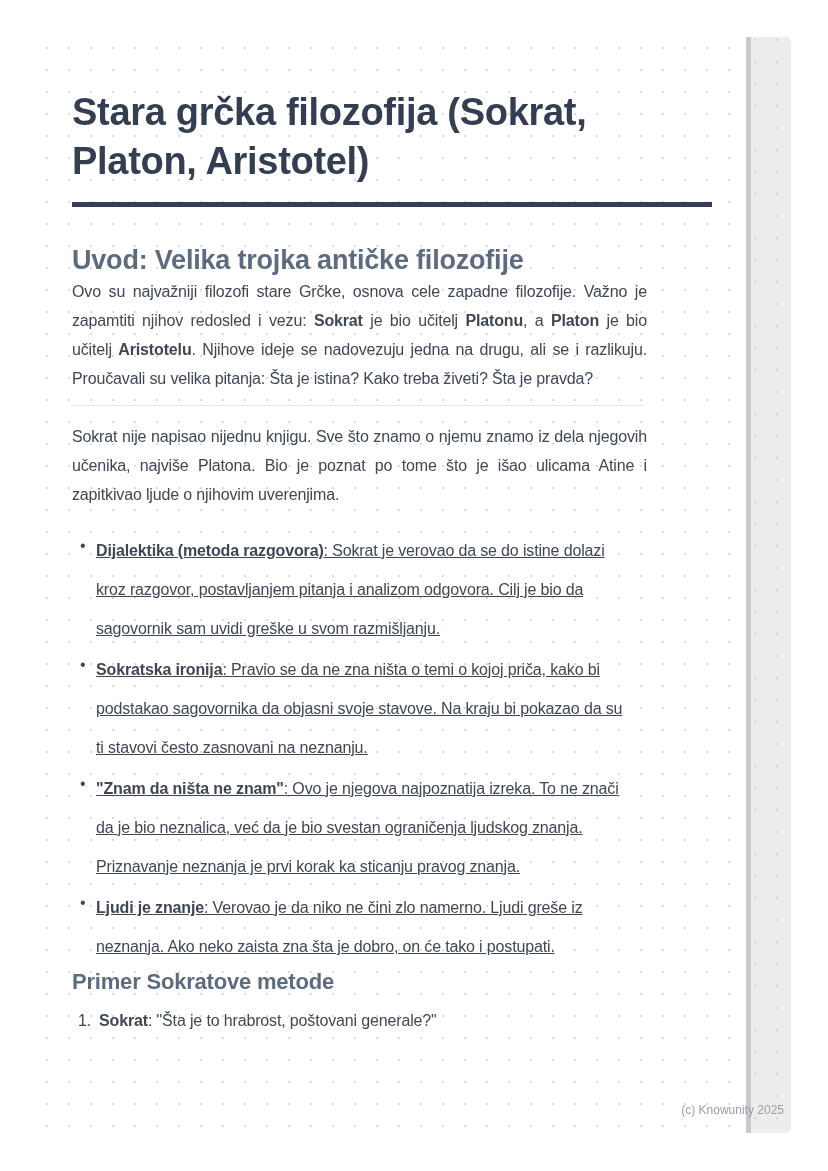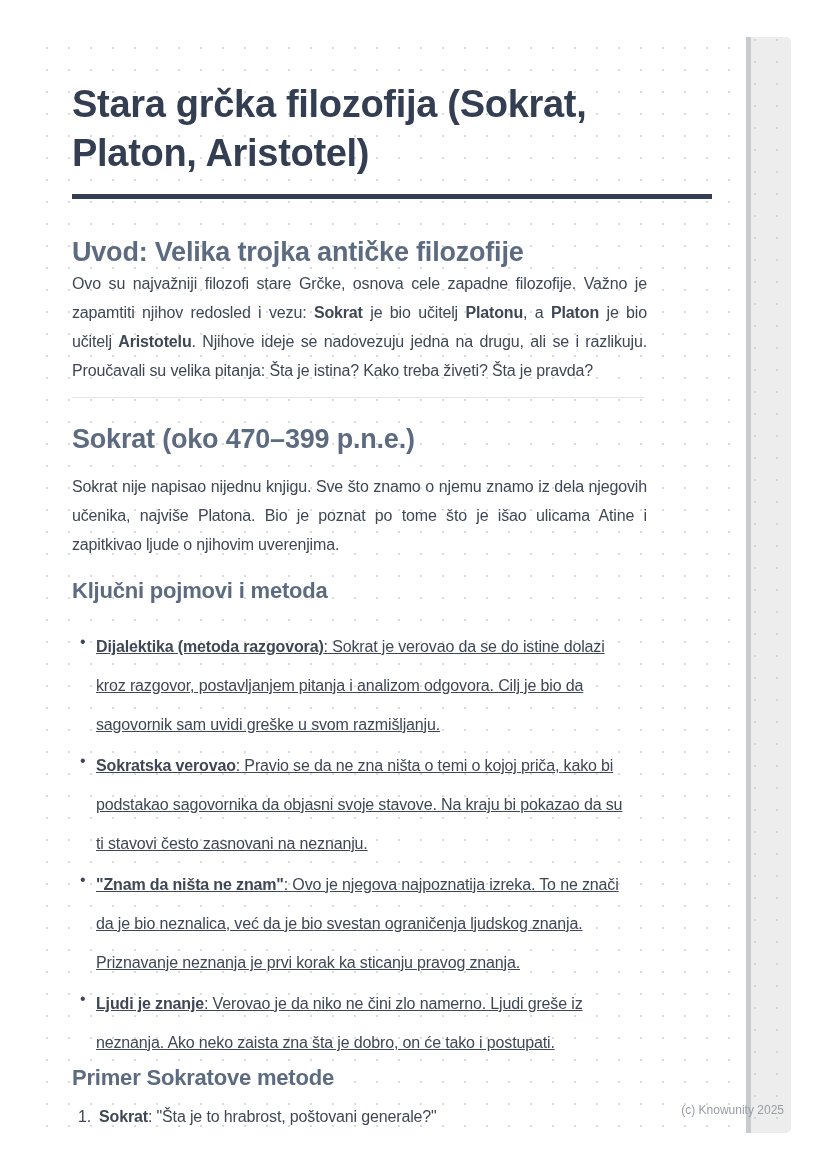--- a/index.html
+++ b/index.html
@@ -35,21 +35,21 @@
   .next-page-preview{
     position:absolute;left:751px;top:37px;width:40px;height:1096px;
     background:var(--panel_color);
     background-image:radial-gradient(circle, #d2d4d6 1.1px, transparent 1.3px);
     background-size:22px 22px;
     background-position:-7px -8px;
     border-radius:0 5px 5px 0;
     z-index:1;
   }
   .content{
-    position:absolute;left:72px;top:4px;width:645px;z-index:2;
+    position:absolute;left:72px;top:12px;width:645px;z-index:2;
   }
   h1{
     margin:0;padding-top:76px;
     font-size:38px;line-height:49px;font-weight:700;
     color:var(--title_color);
     letter-spacing:-0.3px;
   }
   .title-rule{
     width:640px;height:5px;background:var(--title_color);
     margin:16px 0 0;border:none;
@@ -127,29 +127,27 @@
   <h1><span>Stara grčka filozofija (Sokrat,</span><br><span>Platon, Aristotel)</span></h1>
 
   <div class="title-rule"></div>
 
   <h2>Uvod: Velika trojka antičke filozofije</h2>
 
   <p class="body first"><span>Ovo su najvažniji filozofi stare Grčke, osnova cele zapadne filozofije. Važno je zapamtiti njihov redosled i vezu: </span><span class="b">Sokrat</span><span> je bio učitelj </span><span class="b">Platonu</span><span>, a </span><span class="b">Platon</span><span> je bio učitelj </span><span class="b">Aristotelu</span><span>. Njihove ideje se nadovezuju jedna na drugu, ali se i razlikuju. Proučavali su velika pitanja: Šta je istina? Kako treba živeti? Šta je pravda?</span></p>
 
   <hr class="section-divider">
 
-  <h2 class="after-divider">Sokrat (oko 470–399 p.n.e.)</h2>
 
   <p class="body"><span>Sokrat nije napisao nijednu knjigu. Sve što znamo o njemu znamo iz dela njegovih učenika, najviše Platona. Bio je poznat po tome što je išao ulicama Atine i zapitkivao ljude o njihovim uverenjima.</span></p>
 
-  <h3>Ključni pojmovi i metoda</h3>
 
   <ul class="key-list">
     <li><span class="b">Dijalektika (metoda razgovora)</span><span>: Sokrat je verovao da se do istine dolazi kroz razgovor, postavljanjem pitanja i analizom odgovora. Cilj je bio da sagovornik sam uvidi greške u svom razmišljanju.</span></li>
-    <li><span class="b">Sokratska verovao</span><span>: Pravio se da ne zna ništa o temi o kojoj priča, kako bi podstakao sagovornika da objasni svoje stavove. Na kraju bi pokazao da su ti stavovi često zasnovani na neznanju.</span></li>
+    <li><span class="b">Sokratska ironija</span><span>: Pravio se da ne zna ništa o temi o kojoj priča, kako bi podstakao sagovornika da objasni svoje stavove. Na kraju bi pokazao da su ti stavovi često zasnovani na neznanju.</span></li>
     <li><span class="b">"Znam da ništa ne znam"</span><span>: Ovo je njegova najpoznatija izreka. To ne znači da je bio neznalica, već da je bio svestan ograničenja ljudskog znanja. Priznavanje neznanja je prvi korak ka sticanju pravog znanja.</span></li>
     <li><span class="b">Ljudi je znanje</span><span>: Verovao je da niko ne čini zlo namerno. Ljudi greše iz neznanja. Ako neko zaista zna šta je dobro, on će tako i postupati.</span></li>
   </ul>
 
   <h3 class="tight">Primer Sokratove metode</h3>
 
 
   <div class="step">
     <span class="num">1.</span>
     <span><span class="b">Sokrat</span><span>: "Šta je to hrabrost, poštovani generale?"</span></span>

